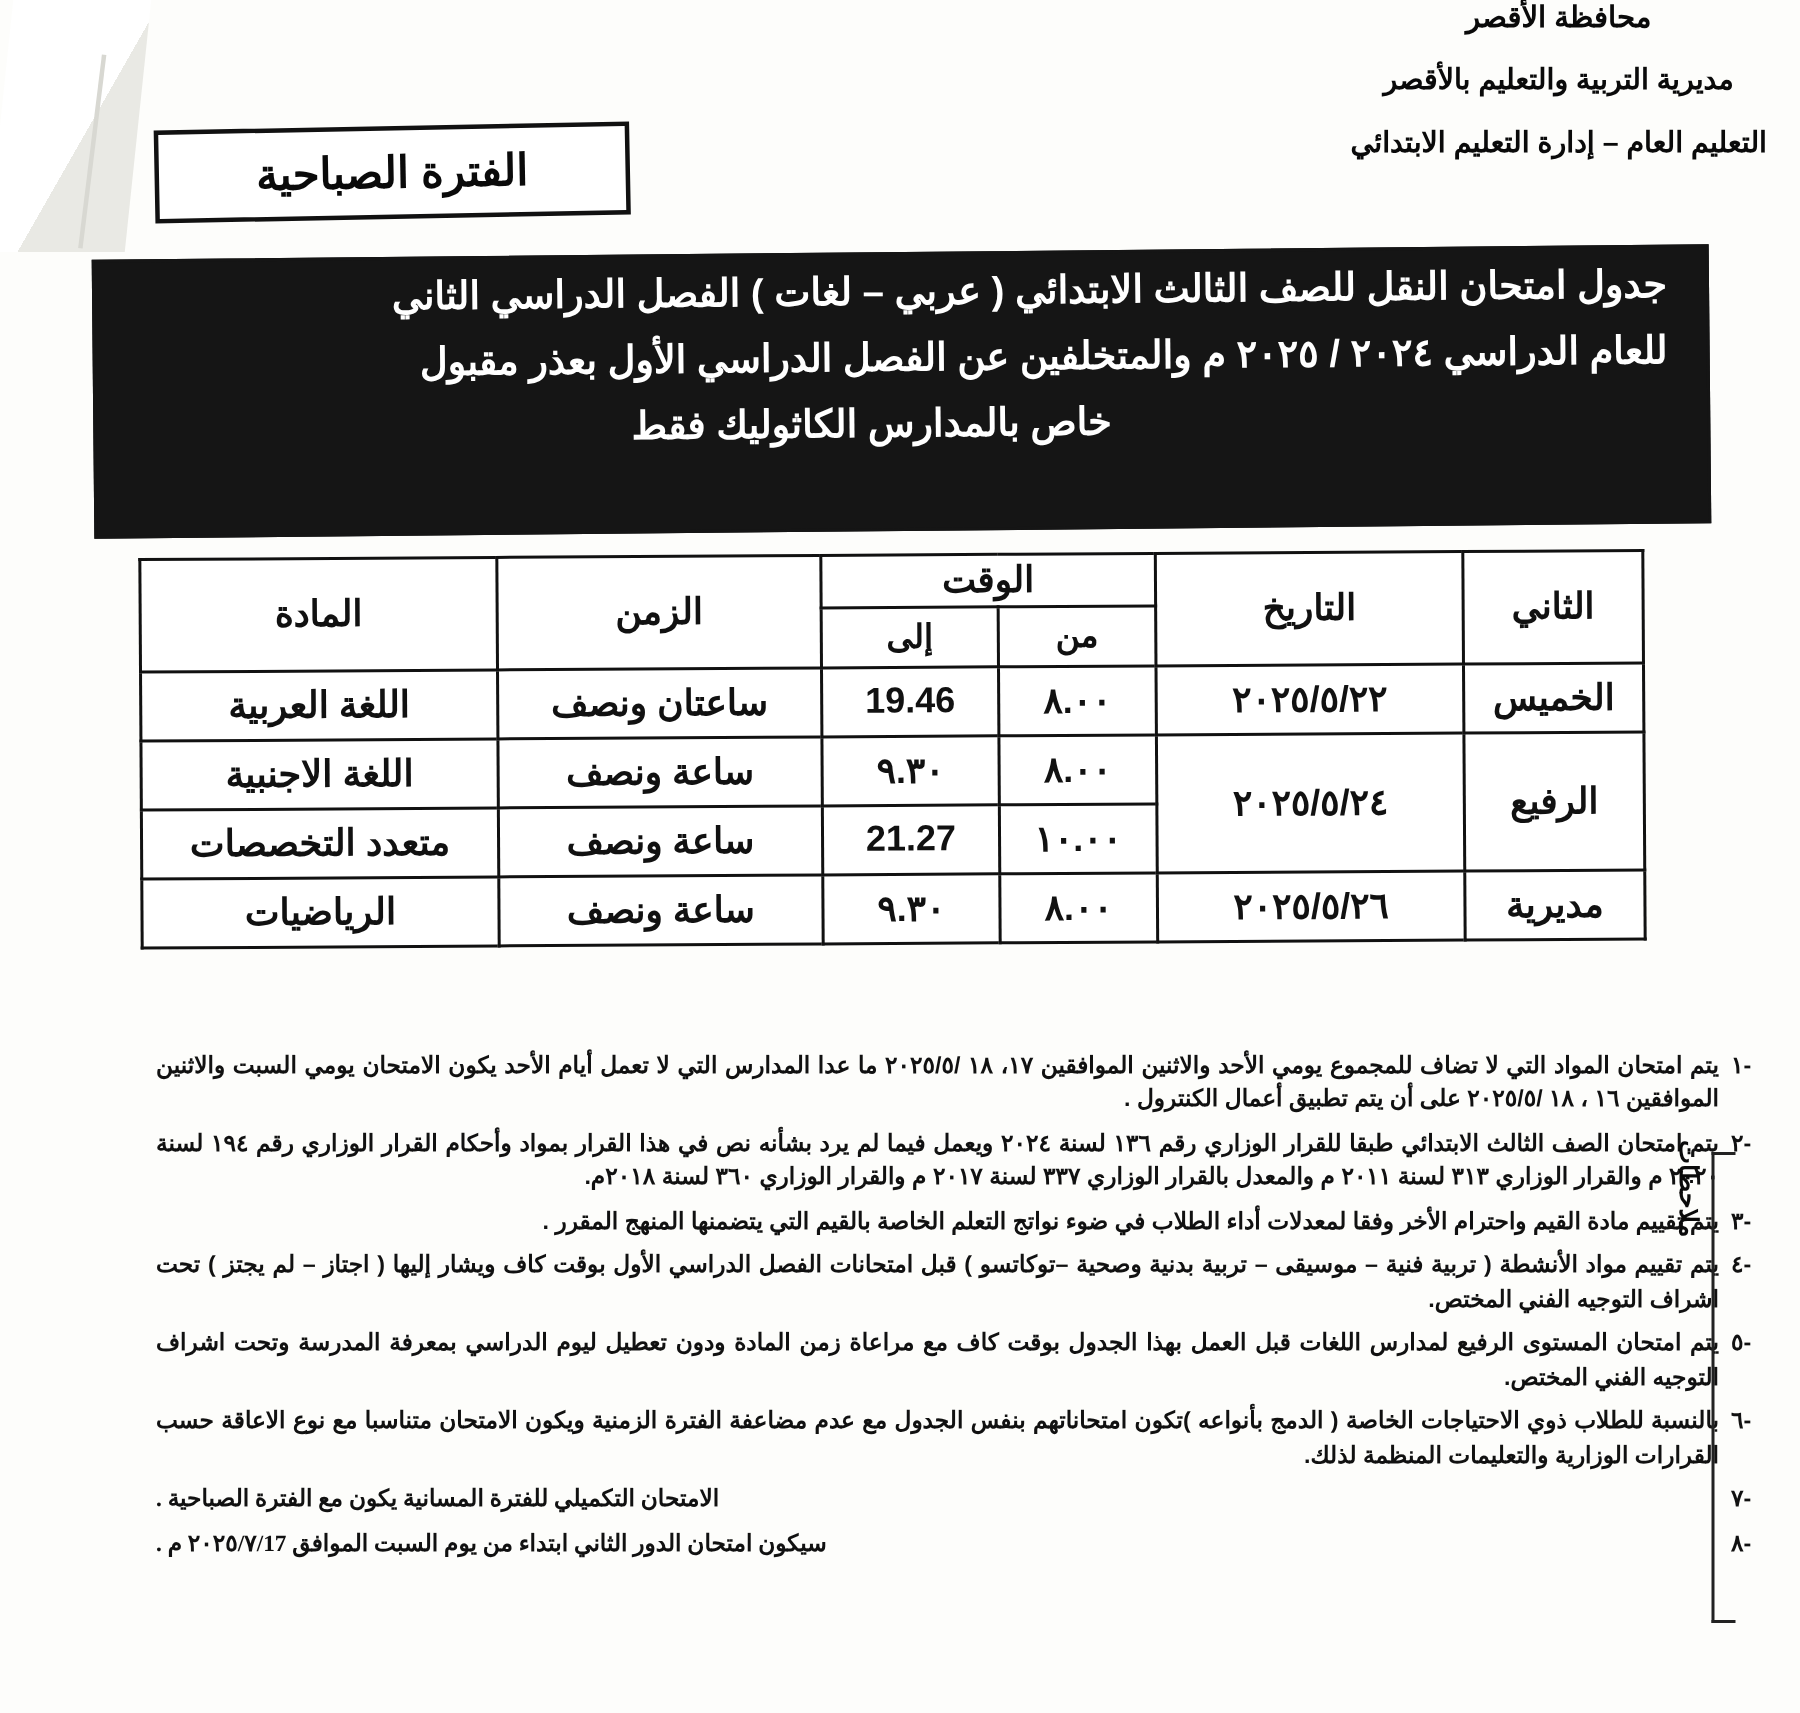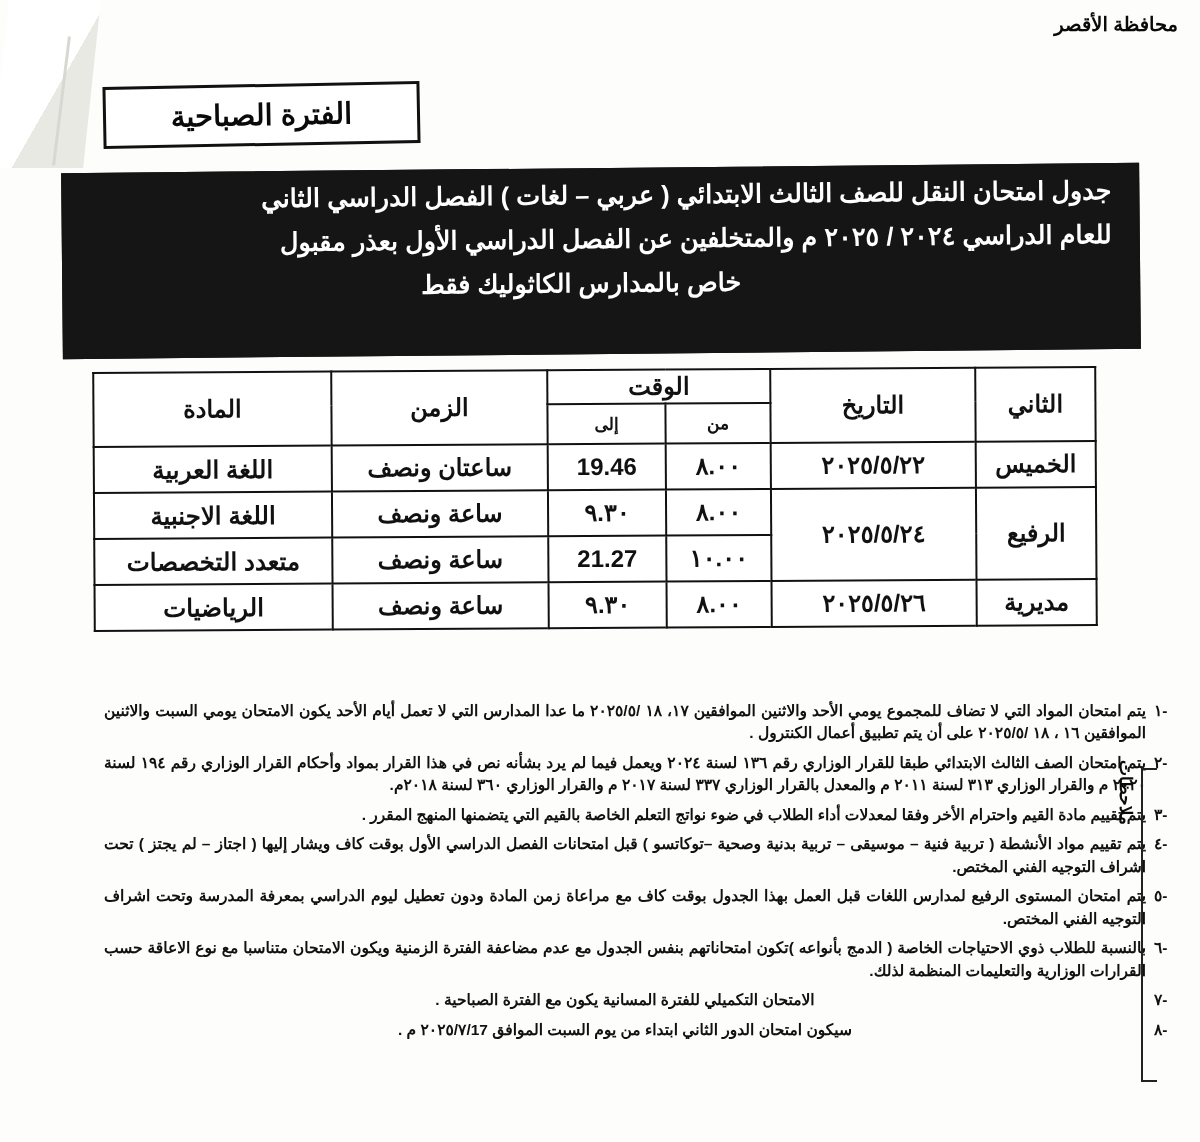--- a/index.html
+++ b/index.html
@@ -8,21 +8,21 @@
     background:#fdfdfb;
     font-family:"Liberation Sans", sans-serif;
     color:#0a0a0a;
     position:relative;
     overflow:hidden;
   }
   .page{position:relative;width:1200px;height:1142px;}
 
   
   .hdr{
-    position:absolute;right:22px;top:14px;text-align:center;
+    position:absolute;right:22px;top:2px;text-align:center;
     line-height:1.05;
   }
   .hdr div{
     font-size:19.5px;font-weight:bold;margin-bottom:22px;white-space:nowrap;
     letter-spacing:0px;
   }
   .hdr div:nth-child(2){font-size:19px;}
   .hdr div:nth-child(3){font-size:19px;}
 
   
@@ -71,36 +71,36 @@
   thead th{font-size:24px;}
   .col-day{width:120px;}
   .col-date{width:205px;}
   .col-from{width:105px;}
   .col-to{width:118px;}
   .col-dur{width:216px;}
   .col-sub{width:238px;}
   tbody td{font-size:24px;height:40px;}
   tbody td.subject{font-size:24.5px;}
   .th-time-outer{font-size:24px;}
-  .thin-row th{font-size:17px;height:34px;}
+  .thin-row th{font-size:22px;height:34px;}
 
   
   .notes{
     position:absolute;right:20px;top:700px;width:1120px;
     text-align:right;
   }
   .note{
     display:flex;flex-direction:row;gap:8px;
     margin-bottom:7px;
     font-size:15.5px;line-height:1.45;font-weight:bold;
     color:#111;
   }
   .note .num{flex:0 0 26px;text-align:left;direction:ltr;}
   .note .txt{flex:1 1 auto;text-align:justify;margin-left:44px;}
-  .note .txt.c{text-align:center;}
+  .note .txt.c{text-align:left;font-family:Liberation Serif, serif;}
 
   
   .vert{
     position:absolute;left:1115px;top:760px;
     width:30px;height:330px;
   }
   .vert .lbl{
     position:absolute;top:0;left:0;
     writing-mode:vertical-rl;
     font-size:17px;font-weight:bold;
@@ -128,20 +128,22 @@
 </head>
 <body>
 
 <div class="page">
 
   <div class="edge1"></div>
   <div class="smudge"></div>
 
   <div class="hdr">
     <div>محافظة الأقصر</div>
+    <div>مديرية التربية والتعليم بالأقصر</div>
+    <div>التعليم العام – إدارة التعليم الابتدائي</div>
   </div>
 
   <div class="period-box">
     <span>الفترة الصباحية</span>
   </div>
 
   <div class="banner">
     <p class="l1">جدول امتحان النقل للصف الثالث الابتدائي ( عربي – لغات ) الفصل الدراسي الثاني</p>
     <p class="l2">للعام الدراسي ٢٠٢٤ / ٢٠٢٥ م والمتخلفين عن الفصل الدراسي الأول بعذر مقبول</p>
     <p class="l3">خاص بالمدارس الكاثوليك فقط</p>

